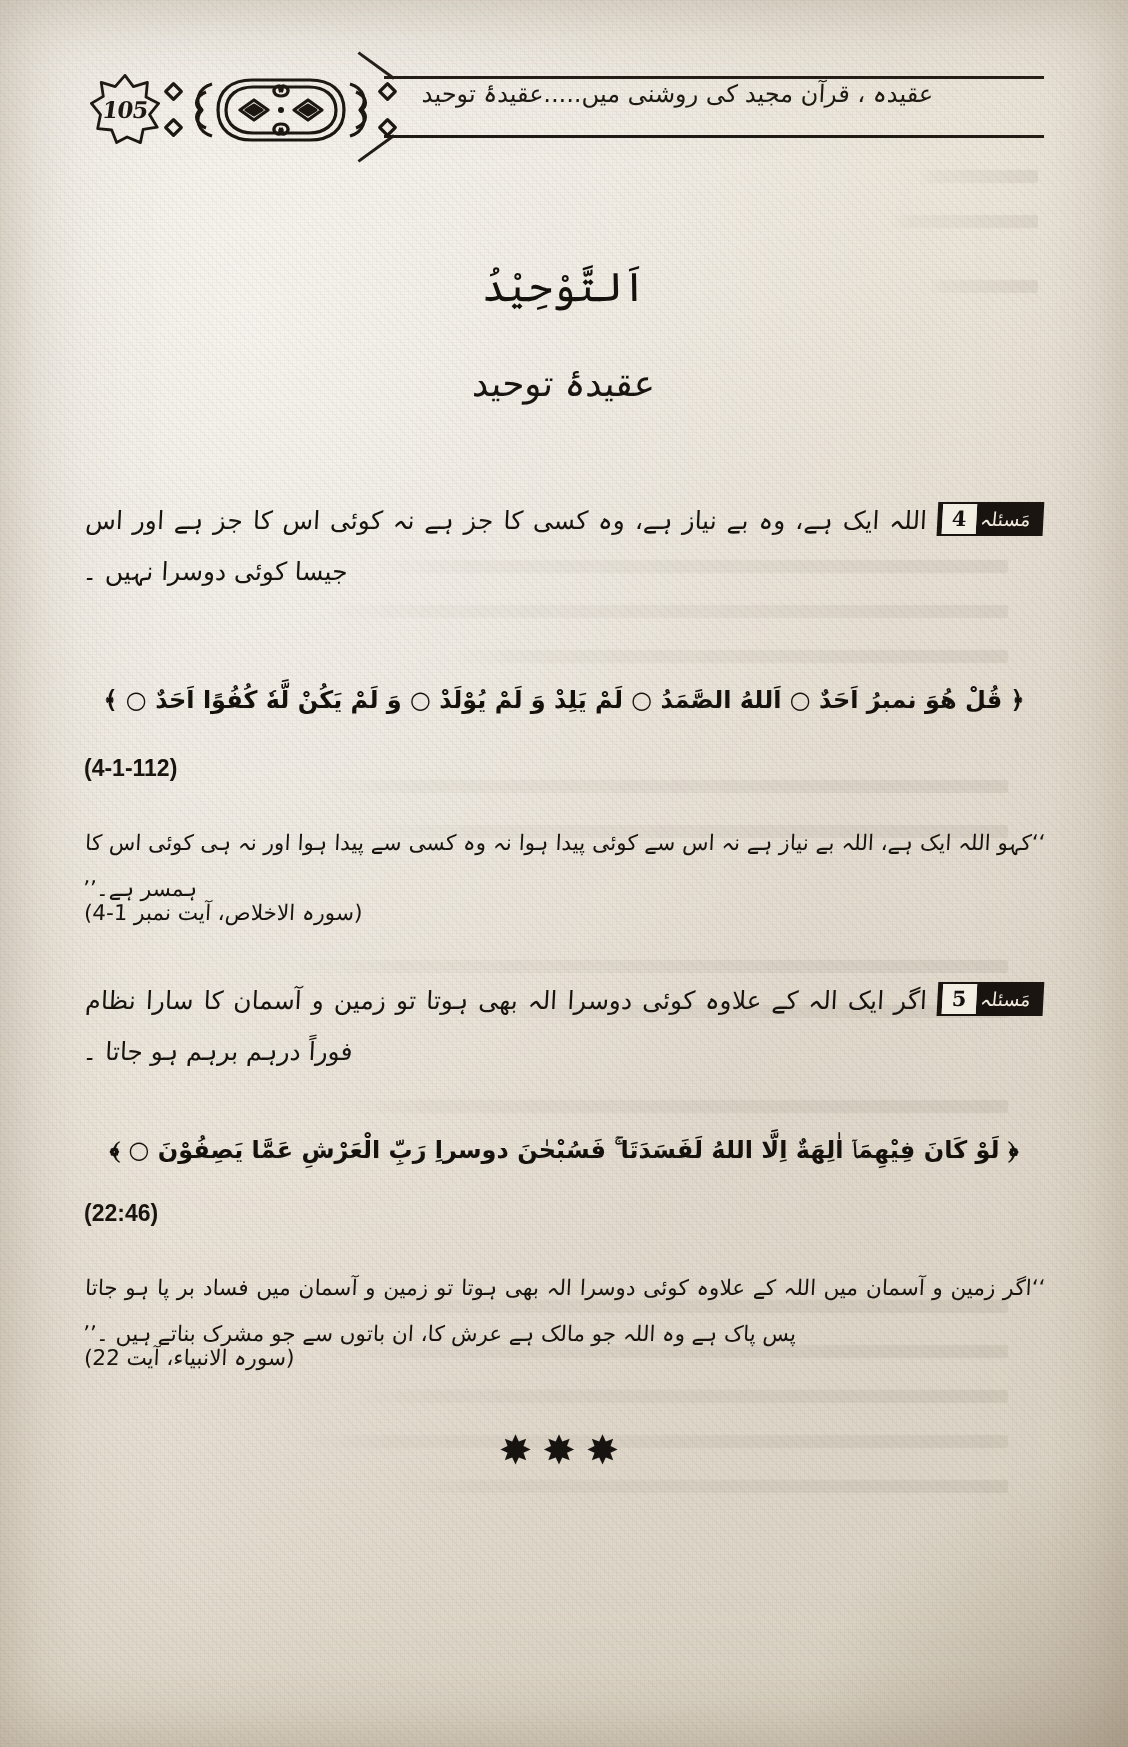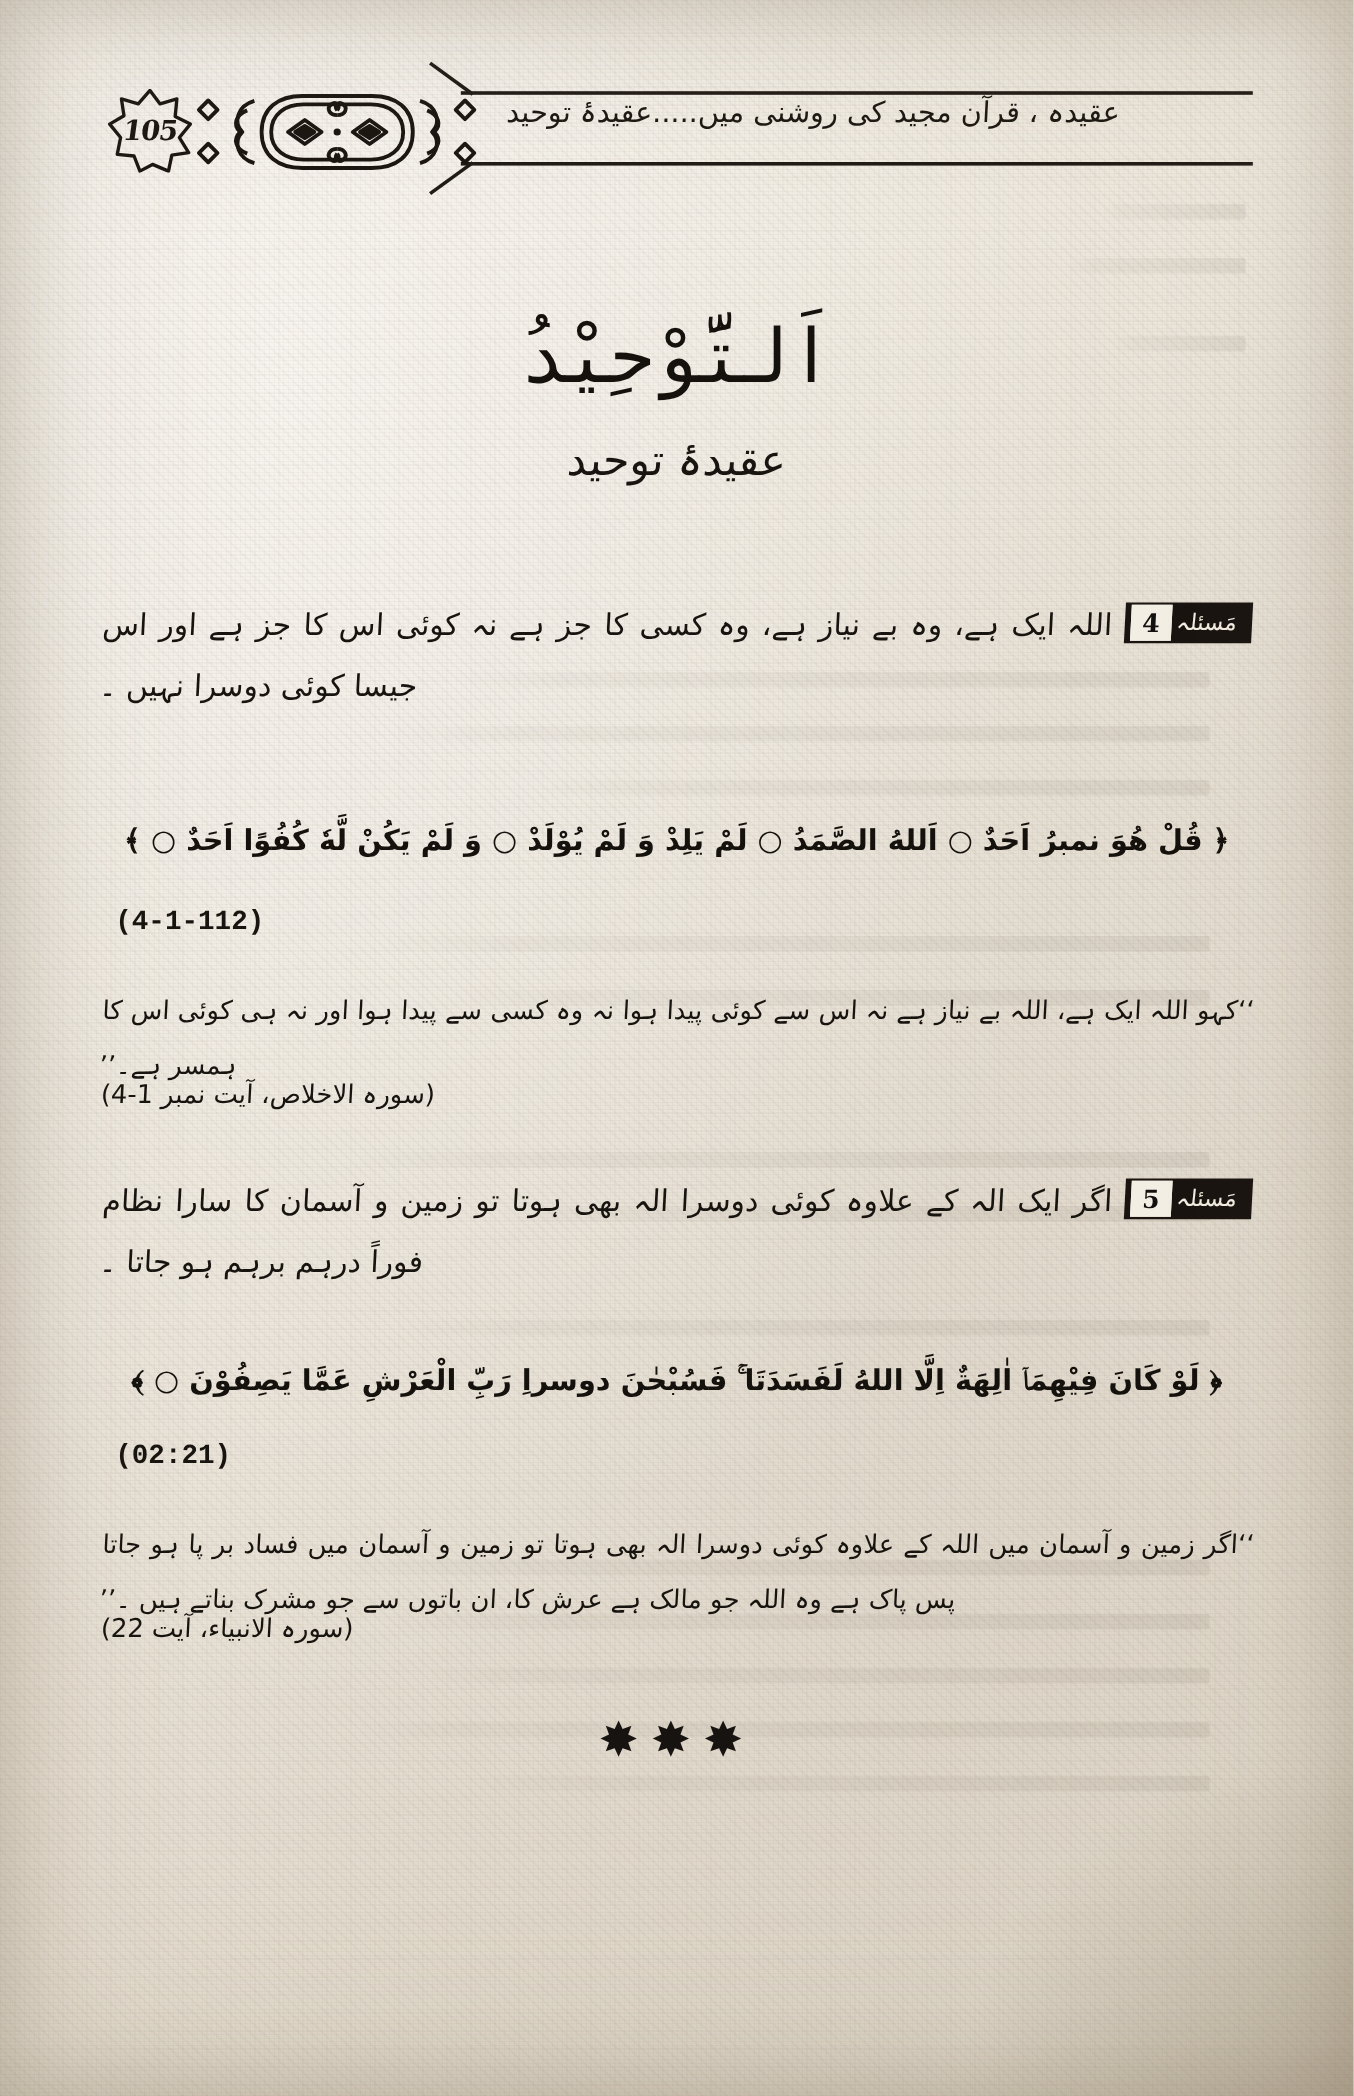--- a/index.html
+++ b/index.html
@@ -112,22 +112,22 @@
     letter-spacing:-1px;
   }
   .ornament{
     position:absolute;left:72px;top:6px;width:250px;height:76px;
   }
 
   
   .title-ar{
     position:absolute;top:263px;left:0;width:960px;
     text-align:center;
-    font-family:Liberation Mono, monospace;
-    font-size:62px;color:#15110d;
+    font-family:Liberation Serif, serif;
+    font-size:40px;color:#15110d;
     direction:rtl;
     line-height:1.25;
   }
   .title-ur{
     position:absolute;top:363px;left:0;width:960px;
     text-align:center;
     font-family:"DejaVu Sans","Liberation Sans",sans-serif;
     font-size:36px;color:#181410;
     direction:rtl;
     transform:skewX(-4deg);
@@ -150,25 +150,24 @@
   .arabic{
     font-family:"DejaVu Sans","Liberation Sans",sans-serif;
     font-size:24px;color:#15110d;
     direction:rtl;text-align:center;
     line-height:1.7;
     font-weight:700;
     white-space:nowrap;
   }
 
   .ref{
-    font-family:Liberation Mono, monospace;
+    font-family:Liberation Sans, sans-serif;
     font-size:23px;color:#18140f;
     direction:ltr;text-align:left;
     font-weight:700;
-    margin-left:12px;
   }
 
   
   .masla{
     display:inline-flex;align-items:center;
     background:#191410;
     height:34px;
     padding:0 7px 0 5px;
     vertical-align:middle;
     margin-right:2px;
@@ -294,21 +293,21 @@
     <div class="block urdu urdu-main" style="top:975px;">
       <span class="masla">
         <span class="lbl">مَسئلہ</span>
         <span class="num">5</span>
       </span>
       <span>اگر ایک الہ کے علاوہ کوئی دوسرا الہ بھی ہوتا تو زمین و آسمان کا سارا نظام فوراً درہم برہم ہو جاتا ۔</span>
     </div>
 
     <div class="block arabic" style="top:1130px;">﴿ لَوْ كَانَ فِیْهِمَاۤ اٰلِهَةٌ اِلَّا اللهُ لَفَسَدَتَا ۚ فَسُبْحٰنَ دوسراِ رَبِّ الْعَرْشِ عَمَّا یَصِفُوْنَ ○ ﴾</div>
 
-    <div class="block ref" style="top:1200px;">(02:21)</div>
+    <div class="block ref" style="top:1200px;">(22:46)</div>
 
     <div class="block urdu urdu-trans" style="top:1265px;">‘‘اگر زمین و آسمان میں اللہ کے علاوہ کوئی دوسرا الہ بھی ہوتا تو زمین و آسمان میں فساد بر پا ہو جاتا پس پاک ہے وہ اللہ جو مالک ہے عرش کا، ان باتوں سے جو مشرک بناتے ہیں ۔’’</div>
 
     <div class="block urdu urdu-trans" style="top:1335px;">(سورہ الانبیاء، آیت 22)</div>
 
     <div class="endmark" style="top:1430px;">✸✸✸</div>
   </div>
 
   <div class="edge-shadow"></div>
   <div class="corner-dark"></div>

